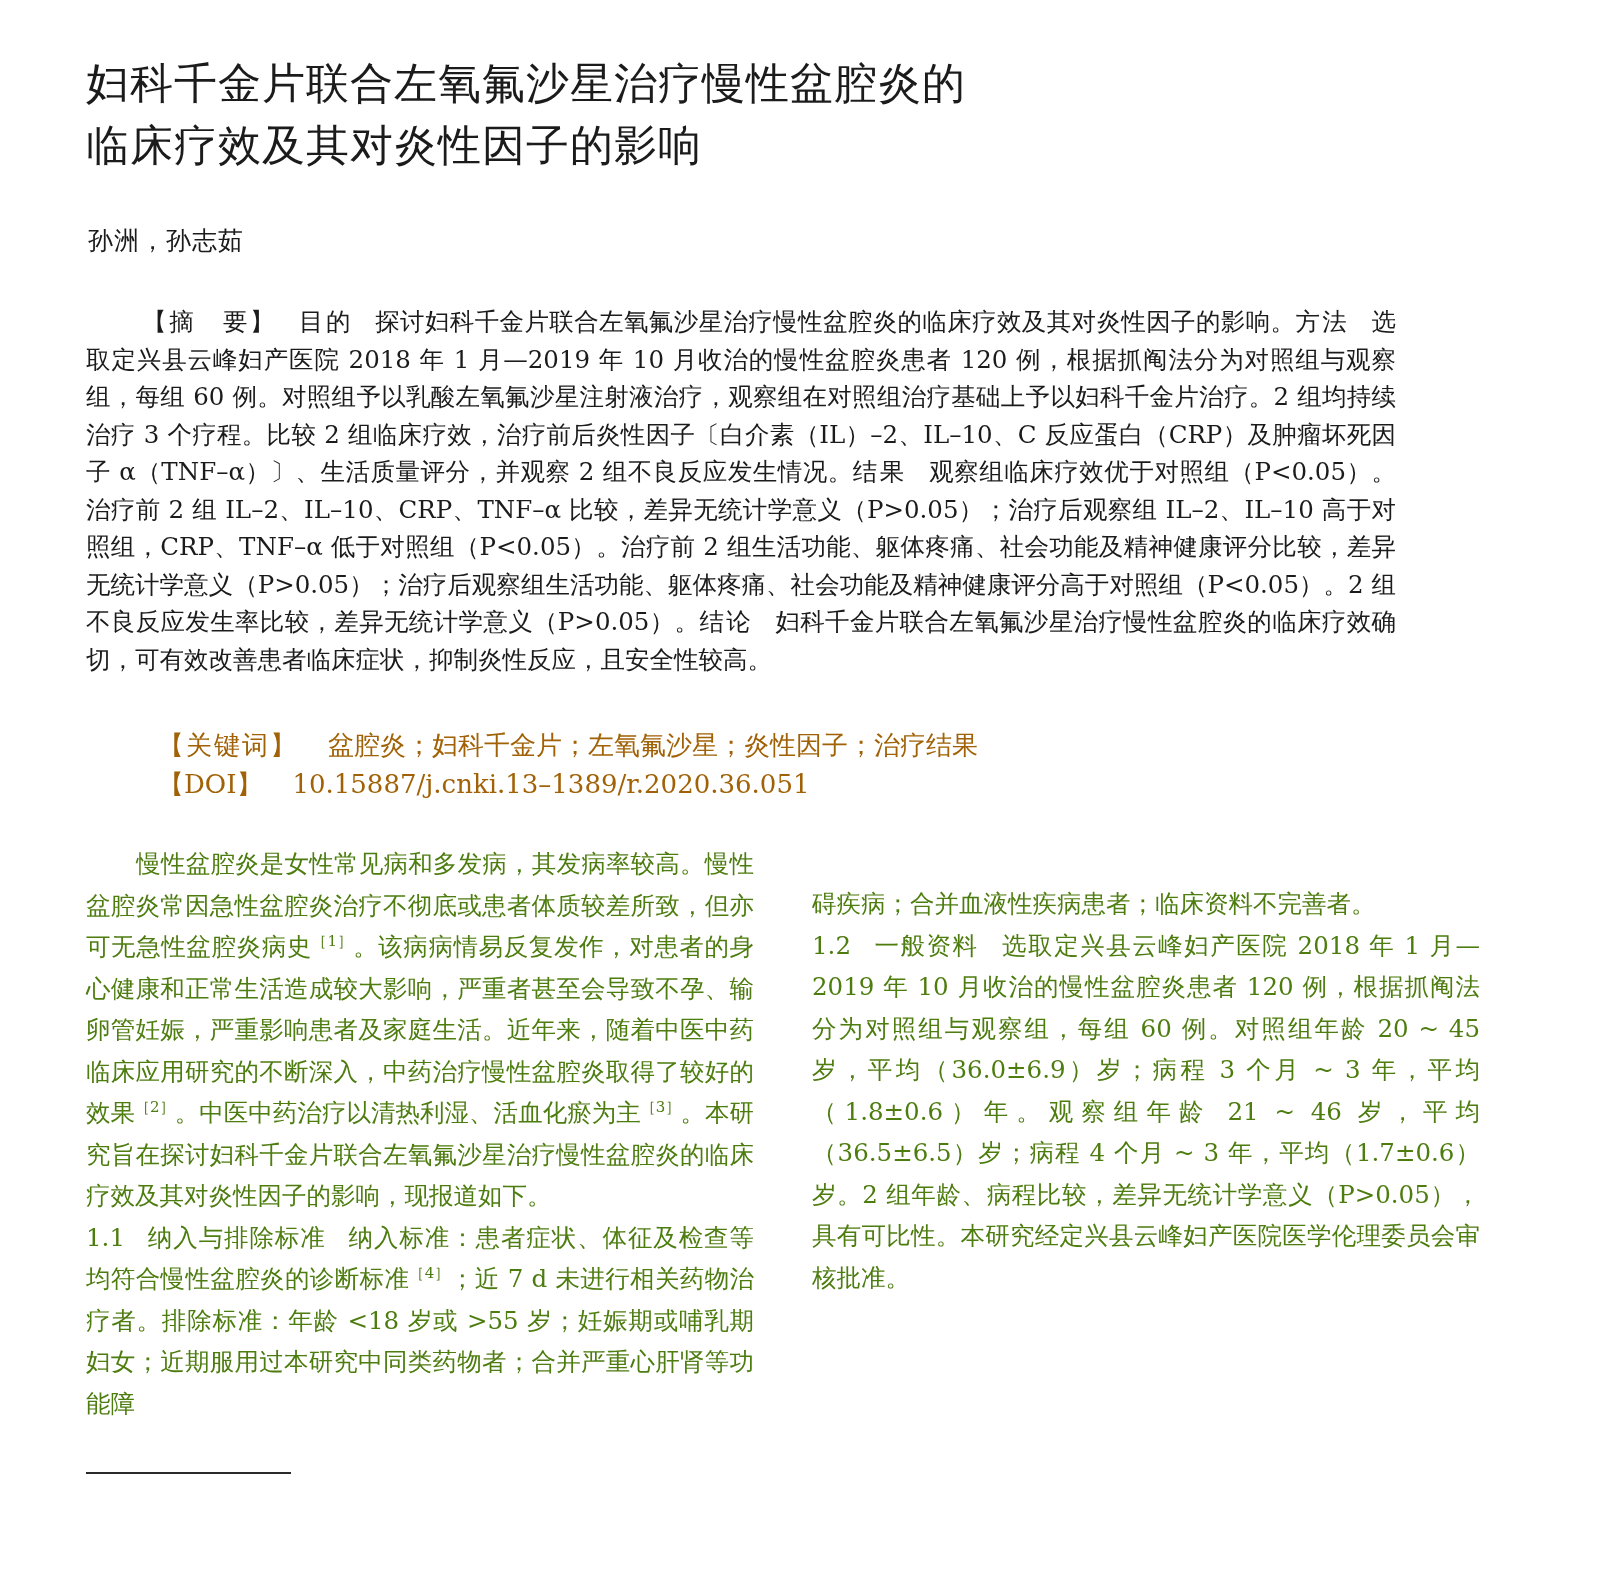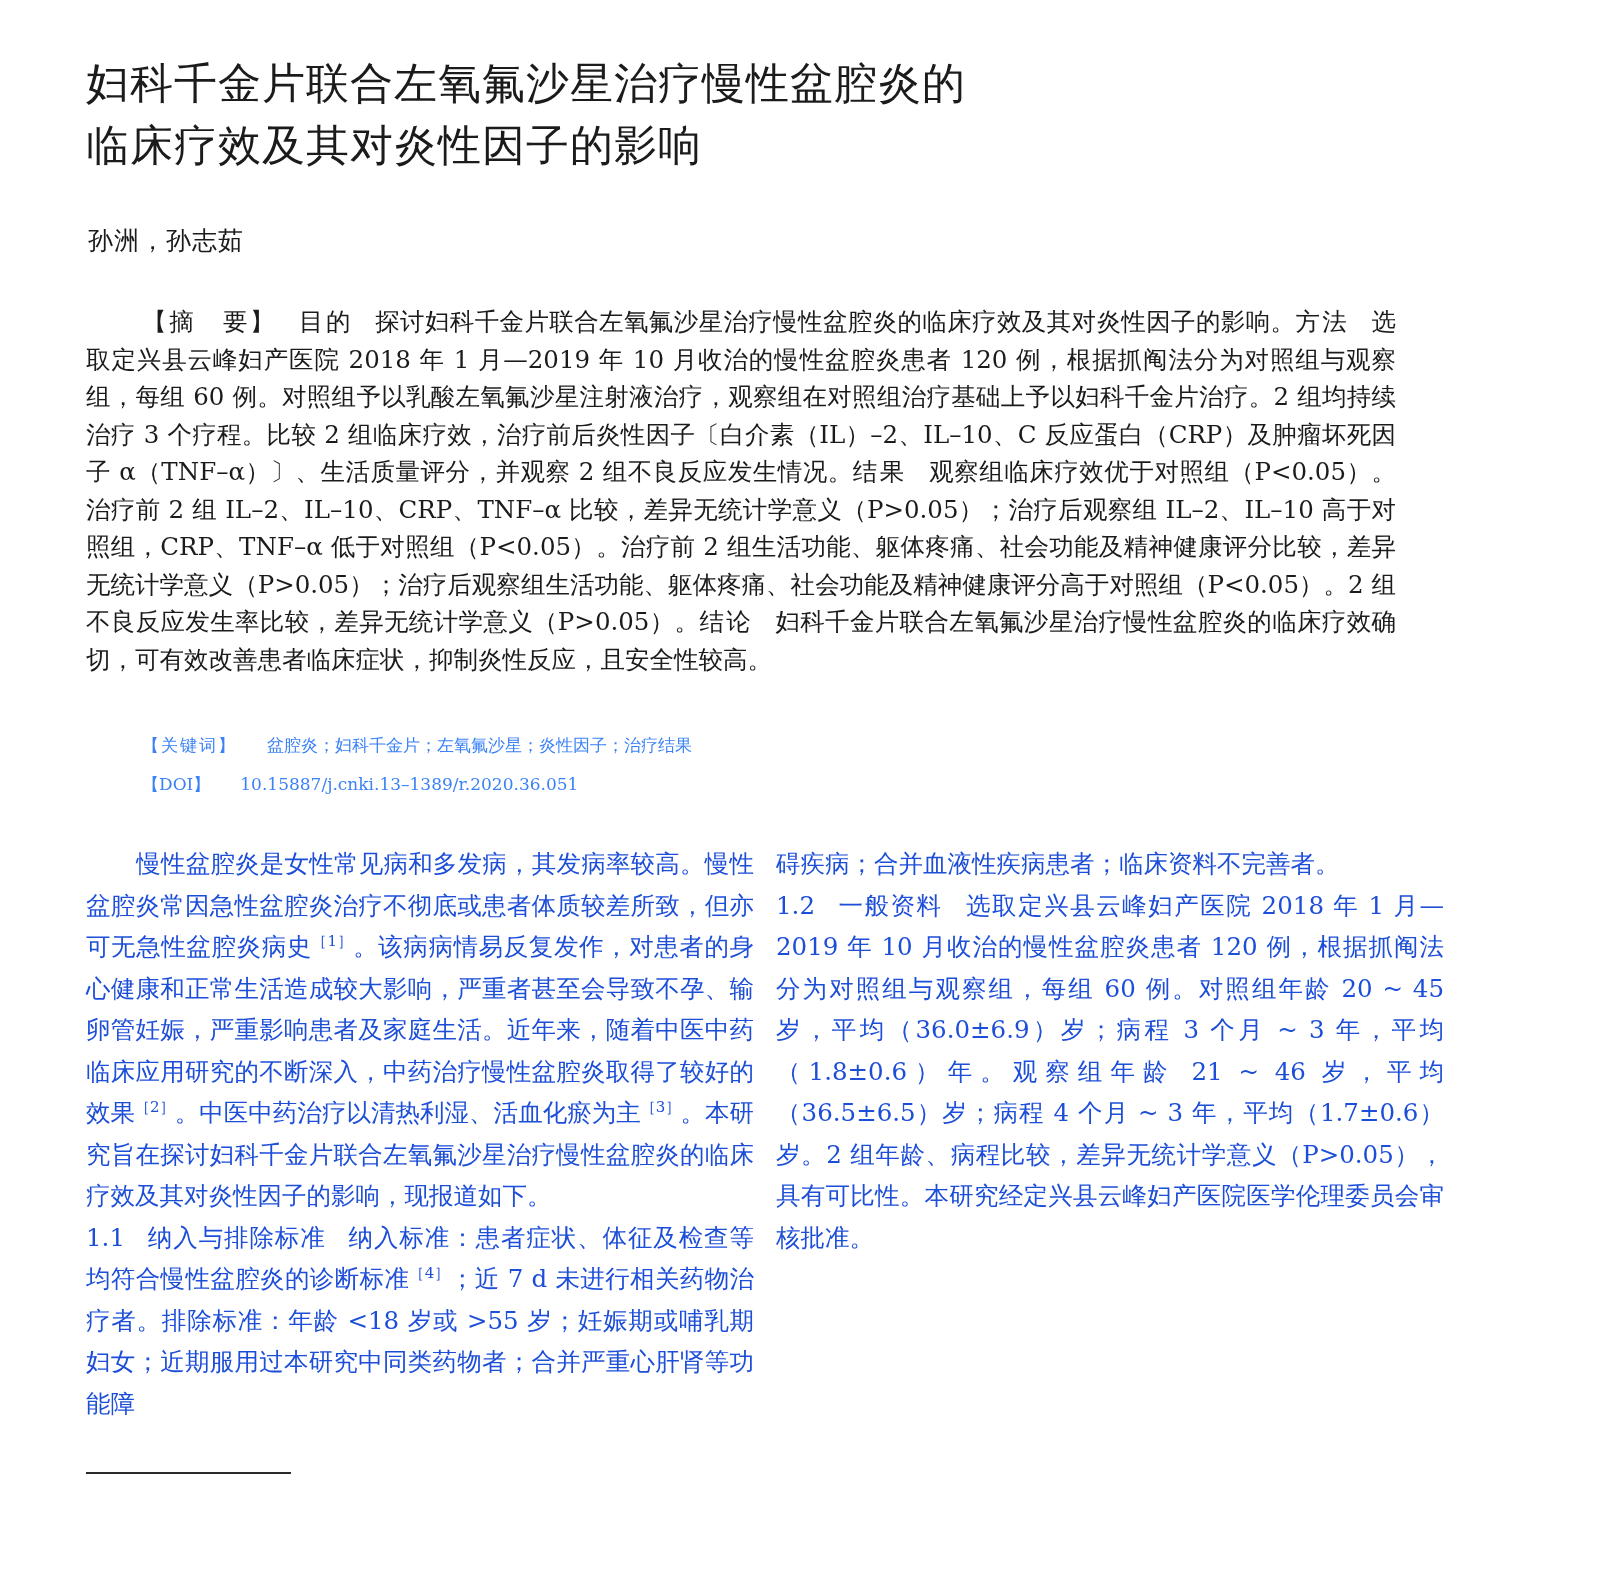--- a/index.html
+++ b/index.html
@@ -73,48 +73,48 @@
     font-weight: normal;
     letter-spacing: 2px;
   }
   .lbl-sp {
     display: inline-block;
     width: 22px;
   }
 
   .kw-line, .doi-line {
     position: absolute;
-    left: 86px;
-    font-size: 17px;
+    left: 102px;
+    font-size: 26px;
     line-height: 37px;
-    color: #3b82f6;
+    color: #a16207;
     white-space: nowrap;
   }
   .kw-line { top: 727px; }
   .doi-line { top: 766px; }
   .kw-indent {
     display: inline-block;
     width: 56px;
   }
   .gap-lg { display: inline-block; width: 30px; }
 
   
   .col {
     position: absolute;
     top: 843px;
     width: 668px;
     font-size: 24.5px;
     line-height: 41.5px;
     text-align: justify;
     text-justify: inter-character;
-    color: #1d4ed8;
+    color: #4d7c0f;
   }
   .col p { margin: 0; }
   .col-left  { left: 86px; }
-  .col-right { left: 776px; }
+  .col-right { left: 812px; margin-top: 40px; }
 
   .para-indent { display: inline-block; width: 50px; }
 
   .ref {
     font-size: 15px;
     vertical-align: super;
     line-height: 0;
     letter-spacing: 0;
   }
 

